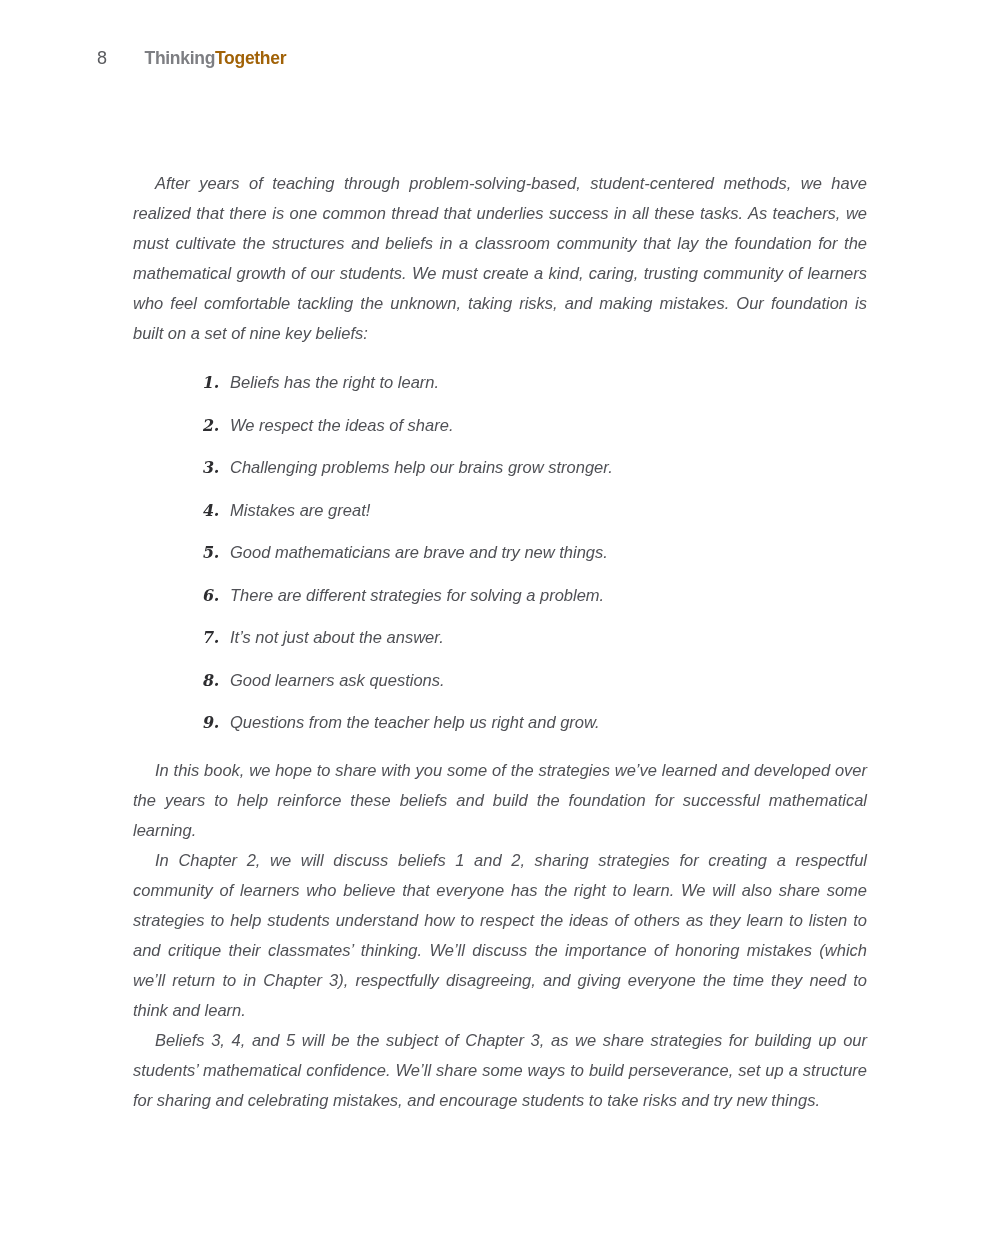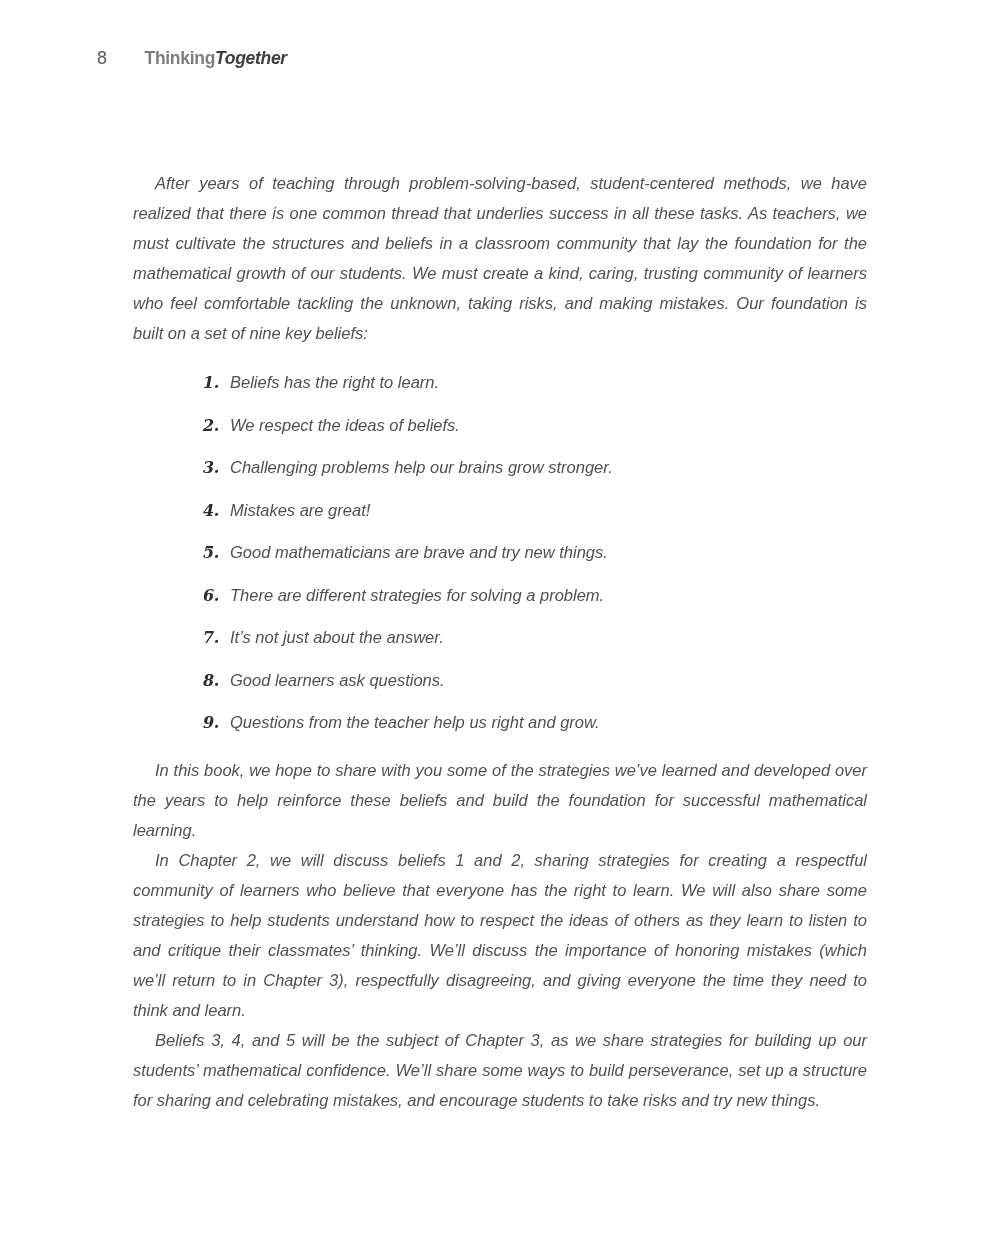--- a/index.html
+++ b/index.html
@@ -36,21 +36,21 @@
 
   .running-head {
     margin-left: 37px;
     font-weight: 700;
     font-size: 17.5px;
     letter-spacing: -0.3px;
     white-space: nowrap;
   }
 
   .running-head .head-light { color: #7d7e82; }
-  .running-head .head-dark  { color: #404040; font-style: italic; }
+  .running-head .head-dark  { color: #a16207; }
 
   
   .text-block {
     position: absolute;
     top: 168px;
     left: 133px;
     width: 734px;
     color: #505156;
     font-size: 16.5px;
     line-height: 30px;
@@ -112,21 +112,21 @@
 
     <p class="body-para">After years of teaching through problem-solving-based, student-centered methods, we have realized that there is one common thread that underlies success in all these tasks. As teachers, we must cultivate the structures and beliefs in a classroom community that lay the foundation for the mathematical growth of our students. We must create a kind, caring, trusting community of learners who feel comfortable tackling the unknown, taking risks, and making mistakes. Our foundation is built on a set of nine key beliefs:</p>
 
     <ol class="beliefs-list">
       <li>
         <span class="belief-number">1.</span>
         <span class="belief-text">Beliefs has the right to learn.</span>
       </li>
       <li>
         <span class="belief-number">2.</span>
-        <span class="belief-text">We respect the ideas of beliefs.</span>
+        <span class="belief-text">We respect the ideas of share.</span>
       </li>
       <li>
         <span class="belief-number">3.</span>
         <span class="belief-text">Challenging problems help our brains grow stronger.</span>
       </li>
       <li>
         <span class="belief-number">4.</span>
         <span class="belief-text">Mistakes are great!</span>
       </li>
       <li>

